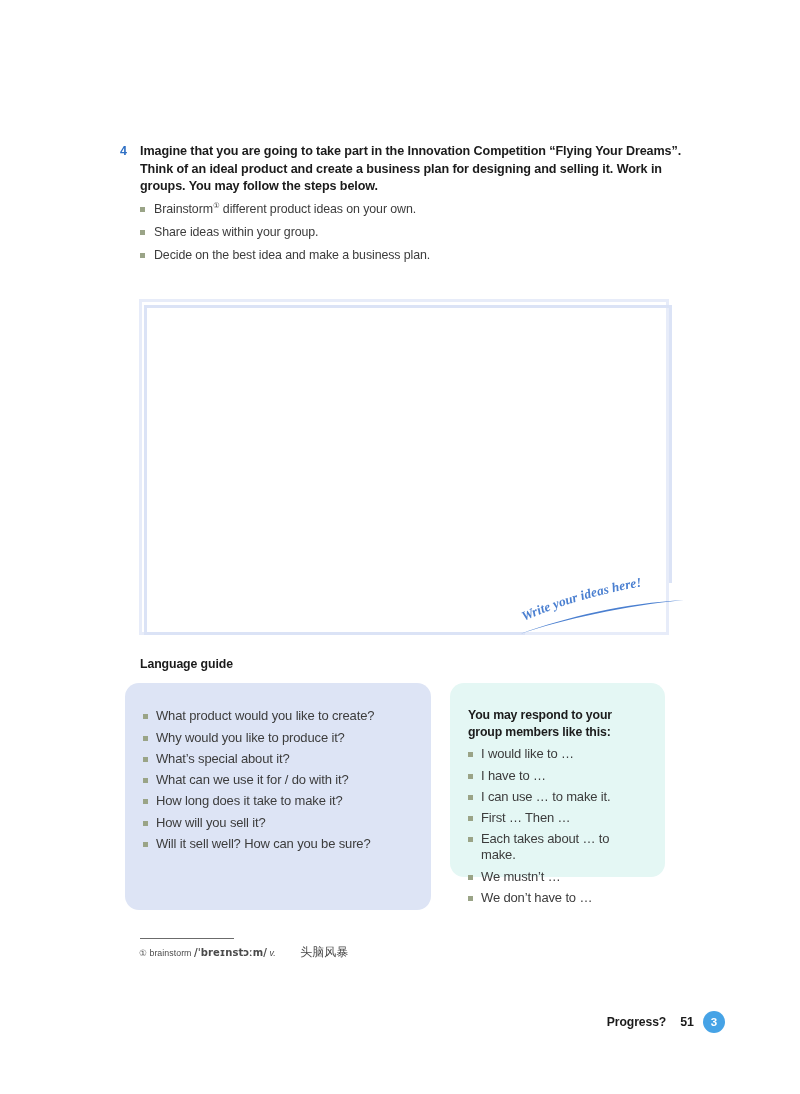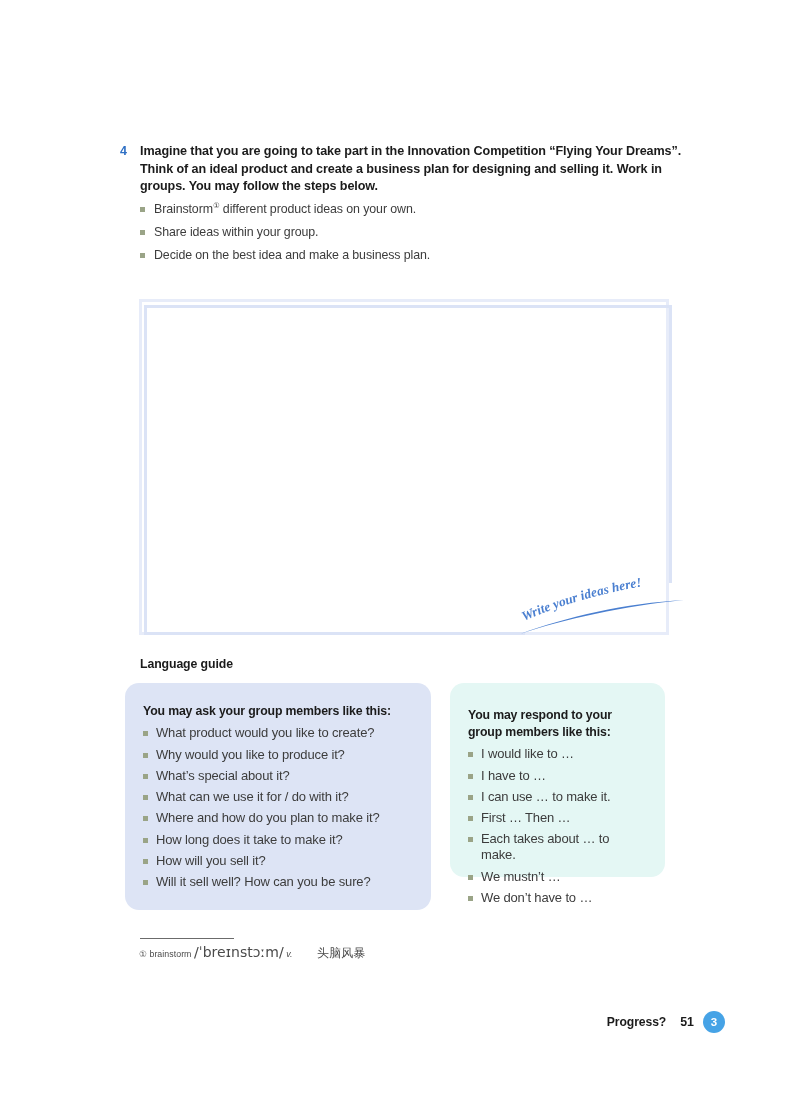--- a/index.html
+++ b/index.html
@@ -205,22 +205,22 @@
     top: 946px;
     font-size: 8.8px;
     line-height: 12px;
     color: #4a4a4a;
     letter-spacing: 0.05px;
   }
   .fn-num { font-size: 8.8px; }
   .fn-word { font-size: 8.8px; }
   .fn-ipa {
     font-family: "DejaVu Sans", sans-serif;
-    font-weight: normal;
-    font-size: 14px;
+    font-weight: bold;
+    font-size: 10px;
     text-align: right;
   }
   .fn-pos { font-style: italic; }
   .fn-cn { font-family: Liberation Serif, serif; font-size: 12px; margin-left: 22px; }
 
   
   .footer {
     position: absolute;
     left: 480px;
     top: 1010px;
@@ -300,41 +300,36 @@
       <text class="swoosh-text">
         <textPath href="#arcPath" startOffset="0">Write your ideas here!</textPath>
       </text>
       <path d="M 4,61 C 48,46 108,33 168,27 C 110,30 50,44 4,61 Z" fill="#4a7fd0"></path>
     </svg>
   </div>
 
   <div class="lg-title">Language guide</div>
 
   <div class="guide-box guide-left">
-    <div class="guide-head">You may ask your group members like this:</div>
     <div>
       <div class="guide-item">
         <span class="sq-bullet"></span>
         <span class="guide-text">What product would you like to create?</span>
       </div>
       <div class="guide-item">
         <span class="sq-bullet"></span>
         <span class="guide-text">Why would you like to produce it?</span>
       </div>
       <div class="guide-item">
         <span class="sq-bullet"></span>
         <span class="guide-text">What’s special about it?</span>
       </div>
       <div class="guide-item">
         <span class="sq-bullet"></span>
         <span class="guide-text">What can we use it for / do with it?</span>
-      </div>
-      <div class="guide-item">
-        <span class="sq-bullet"></span>
-        <span class="guide-text">Where and how do you plan to make it?</span>
       </div>
       <div class="guide-item">
         <span class="sq-bullet"></span>
         <span class="guide-text">How long does it take to make it?</span>
       </div>
       <div class="guide-item">
         <span class="sq-bullet"></span>
         <span class="guide-text">How will you sell it?</span>
       </div>
       <div class="guide-item">

